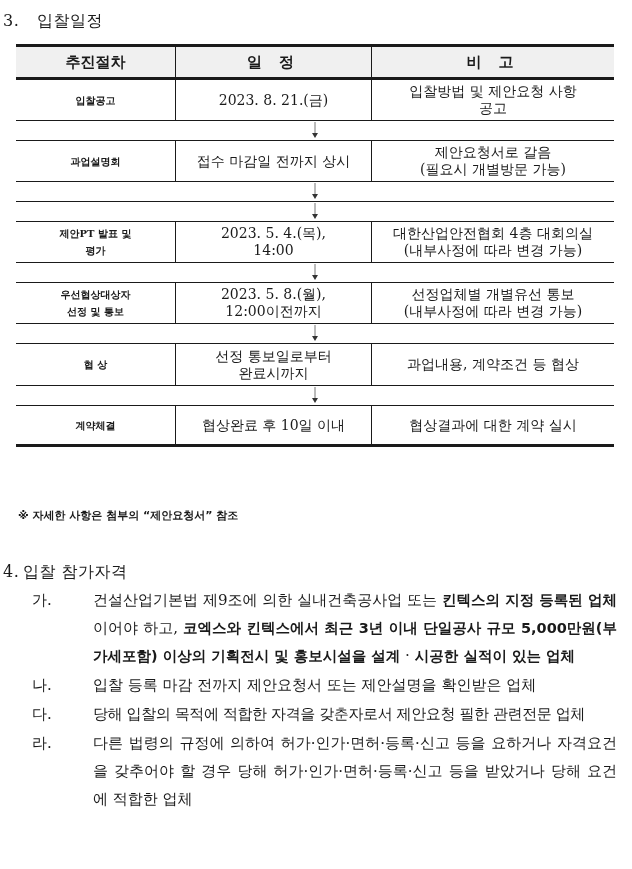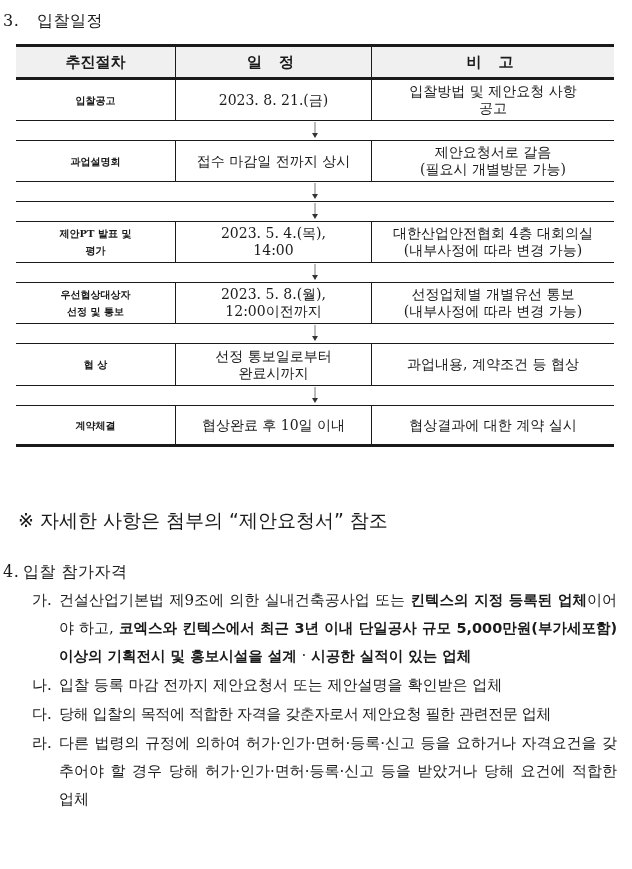--- a/index.html
+++ b/index.html
@@ -39,29 +39,29 @@
   .head .cell { font-size: 15px; font-weight: bold; }
   .head .c2, .head .c3 { letter-spacing: 6px; }
   .gap {
     height: 19px; position: relative; border-bottom: 1.5px solid #1a1a1a;
   }
   .arrow {
     position: absolute; left: 294px; top: 1px; width: 10px; height: 17px;
   }
   .arrow svg { display: block; }
   .note {
-    position: absolute; left: 18px; top: 508px; font-size: 19px; font-weight: normal;
+    position: absolute; left: 18px; top: 508px; font-size: 11px; font-weight: bold;
     font-family: "DejaVu Sans", "Liberation Sans", sans-serif;
   }
   .items { position: absolute; left: 32px; top: 586px; width: 585px; }
   .item {
     display: flex; font-size: 15px; line-height: 28px; margin-bottom: 1px;
   }
   .item .mark { width: 27px; flex: none; }
-  .item .txt { flex: 1; text-align: justify; }
+  .item .txt { flex: 1; text-align: justify; margin-left: 34px; }
   .item .txt b { font-weight: bold; font-family: "DejaVu Sans", "Liberation Sans", sans-serif; font-size: 14.5px; }
 </style>
 </head>
 <body>
 
 <div class="sec-title" id="sec3">
   <span class="num">3.</span><span>입찰일정</span>
 </div>
 
 <div class="sched">

